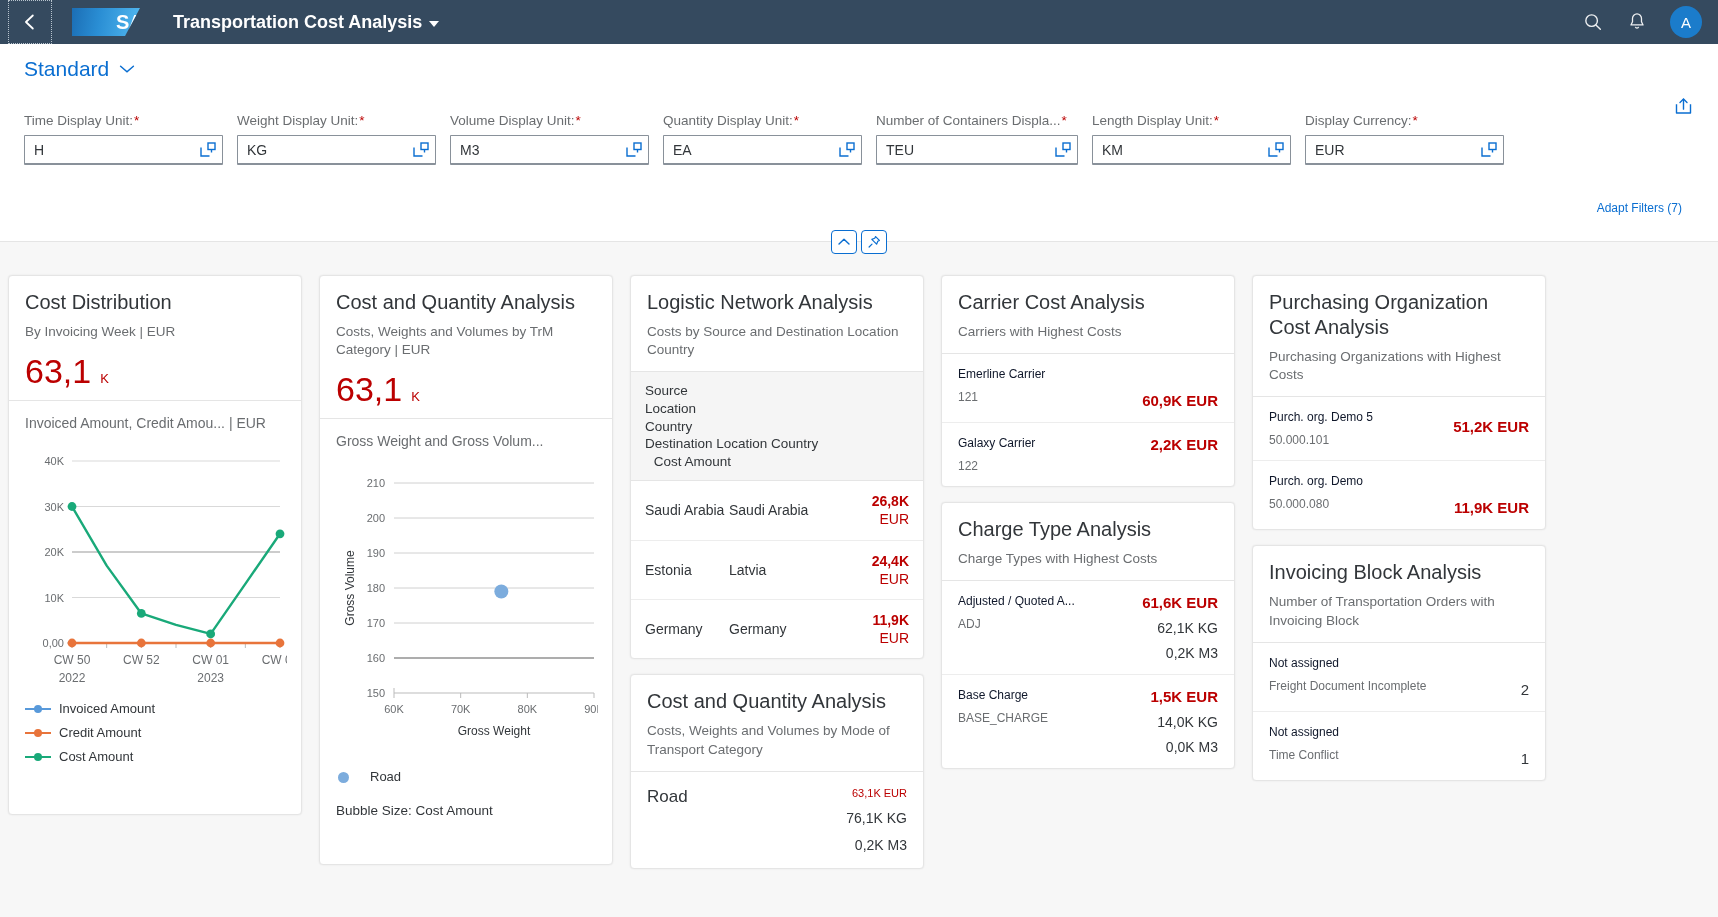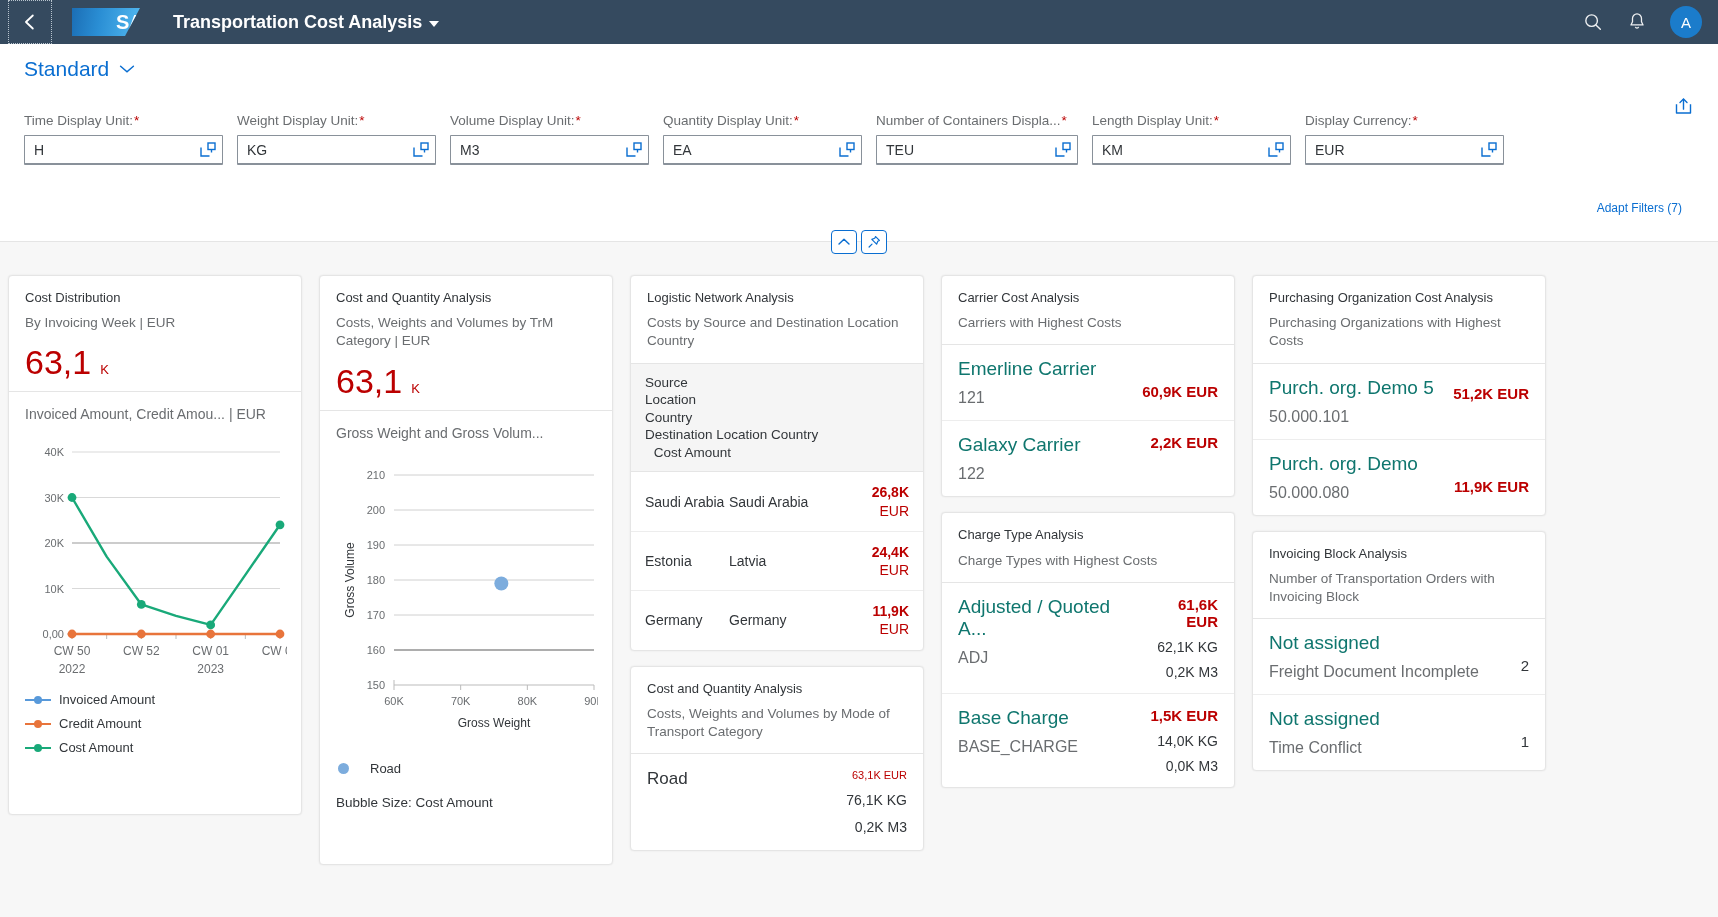--- a/index.html
+++ b/index.html
@@ -111,21 +111,21 @@
   .content {
     padding: 33px 0 0 0; display: flex; gap: 17px; padding-left: 8px;
     height: 675px;
   }
   .col { display: flex; flex-direction: column; gap: 15px; }
   .card {
     background: #fff; border: 1px solid #e5e5e5; border-radius: 4px;
     box-shadow: 0 0 2px 0 rgba(0,0,0,.08);
   }
   .card-head { padding: 14px 16px 12px 16px; }
-  .card-title { font-size: 13px; color: #32363a; line-height: 1.25; }
+  .card-title { font-size: 20px; color: #32363a; line-height: 1.25; }
   .card-sub { font-size: 13.5px; color: #6a6d70; margin-top: 8px; line-height: 1.35; }
   .kpi {
     margin-top: 13px; color: #b00; font-size: 34px; line-height: 1;
     display: flex; align-items: baseline; gap: 9px;
   }
   .kpi .unit { font-size: 13px; }
   .divider { height: 1px; background: #e5e5e5; }
 
   .chart-wrap { padding: 14px 16px 10px 16px; }
   .chart-heading { font-size: 14px; color: #6a6d70; margin-bottom: 16px; }
@@ -150,22 +150,22 @@
   .c1 { width: 84px; line-height: 1.3; }
   .c2 { flex: 1; line-height: 1.3; }
   .c3 { width: 86px; text-align: right; color: #b00; font-weight: bold; line-height: 1.3; }
   .c3 .cur { font-weight: normal; }
 
   .li-row {
     display: flex; justify-content: space-between; align-items: flex-start;
     padding: 13px 16px; border-bottom: 1px solid #ededed; cursor: pointer;
   }
   .li-row:last-child { border-bottom: none; }
-  .li-main { font-size: 19px; color: #0f766e; }
-  .li-sub { font-size: 16px; color: #6a6d70; margin-top: 9px; }
+  .li-main { font-size: 12px; color: #0f172a; }
+  .li-sub { font-size: 12px; color: #6a6d70; margin-top: 9px; }
   .li-val { font-size: 15px; color: #b00; font-weight: bold; text-align: right; }
   .li-val2 { font-size: 14px; color: #32363a; text-align: right; margin-top: 9px; }
   .li-val3 { font-size: 14px; color: #32363a; text-align: right; margin-top: 9px; }
   .li-count { font-size: 15px; color: #32363a; }
 
   .rd-row { display: flex; justify-content: space-between; padding: 15px 16px; cursor: pointer; }
   .rd-left { font-size: 17px; color: #32363a; }
   .rd-right { text-align: right; }
   .rd-cost { font-size: 11px; color: #b00; font-weight: normal; }
   .rd-kg { font-size: 14px; color: #32363a; margin-top: 11px; }

